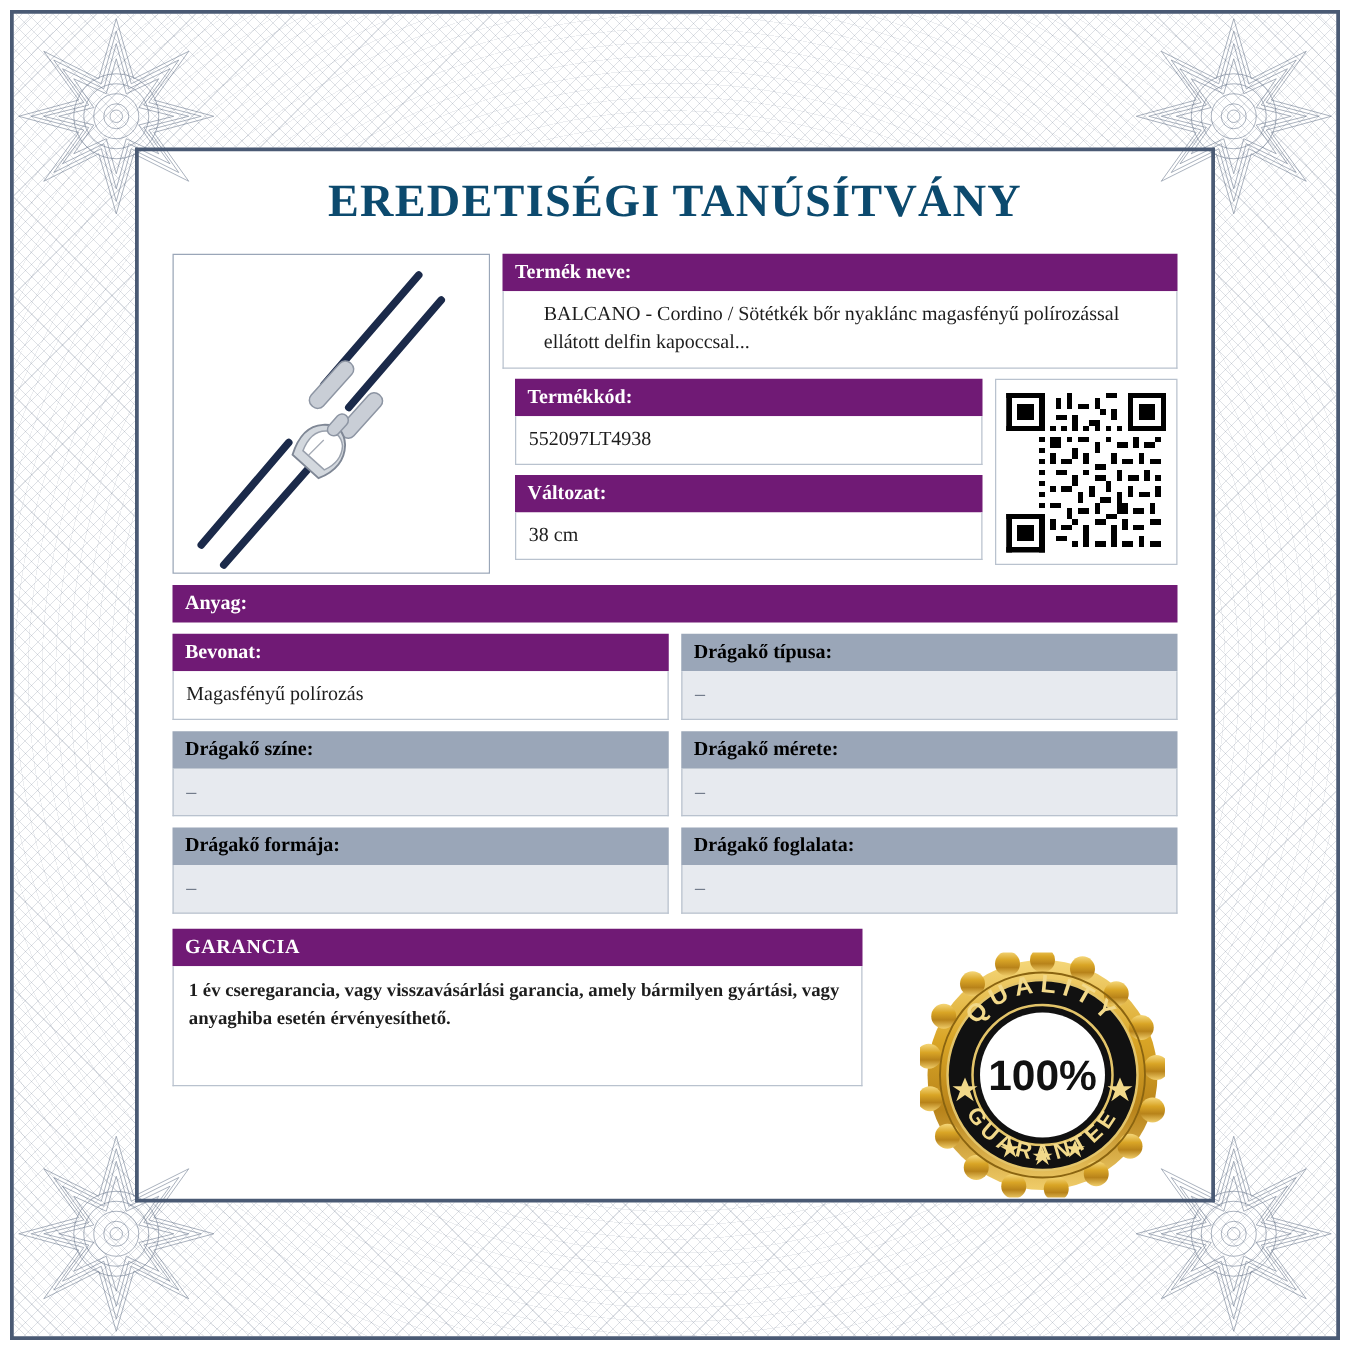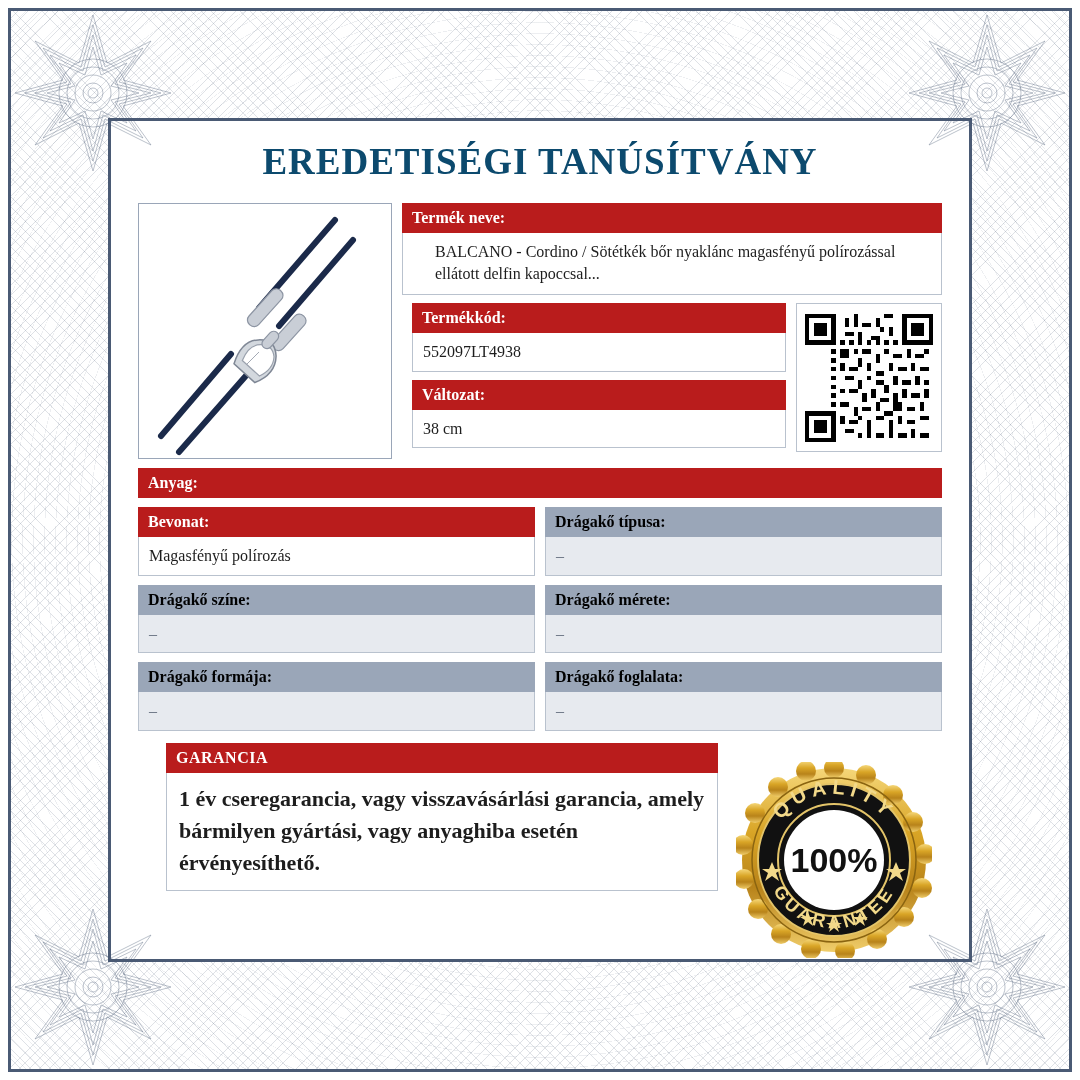--- a/index.html
+++ b/index.html
@@ -93,21 +93,21 @@
   .photo-box svg { display: block; }
 
   .col-right {
     flex: 1 1 auto;
     display: flex;
     flex-direction: column;
     gap: 8px;
   }
 
   .field-label {
-    background: #b91c1c;
+    background: #701a75;
     color: #ffffff;
     font-weight: bold;
     font-size: 16px;
     padding: 6px 10px;
     box-sizing: border-box;
     font-family: "Liberation Serif", serif;
   }
   .field-label.muted {
     background: #9aa6b8;
     color: #000000;
@@ -161,28 +161,27 @@
     display: flex;
     gap: 10px;
     margin-top: 9px;
   }
   .two-col > div { flex: 1 1 0; }
 
   
   .guarantee {
     margin-top: 12px;
     width: 552px;
-    margin-left: 28px;
   }
   .guarantee .field-label {
     font-size: 16px;
     letter-spacing: 0.5px;
   }
   .guarantee .field-value {
-    font-size: 22px;
+    font-size: 15px;
     font-weight: bold;
     line-height: 1.45;
     padding: 10px 12px 12px 12px;
     min-height: 96px;
   }
 
   
   .seal {
     position: absolute;
     right: 10px;

